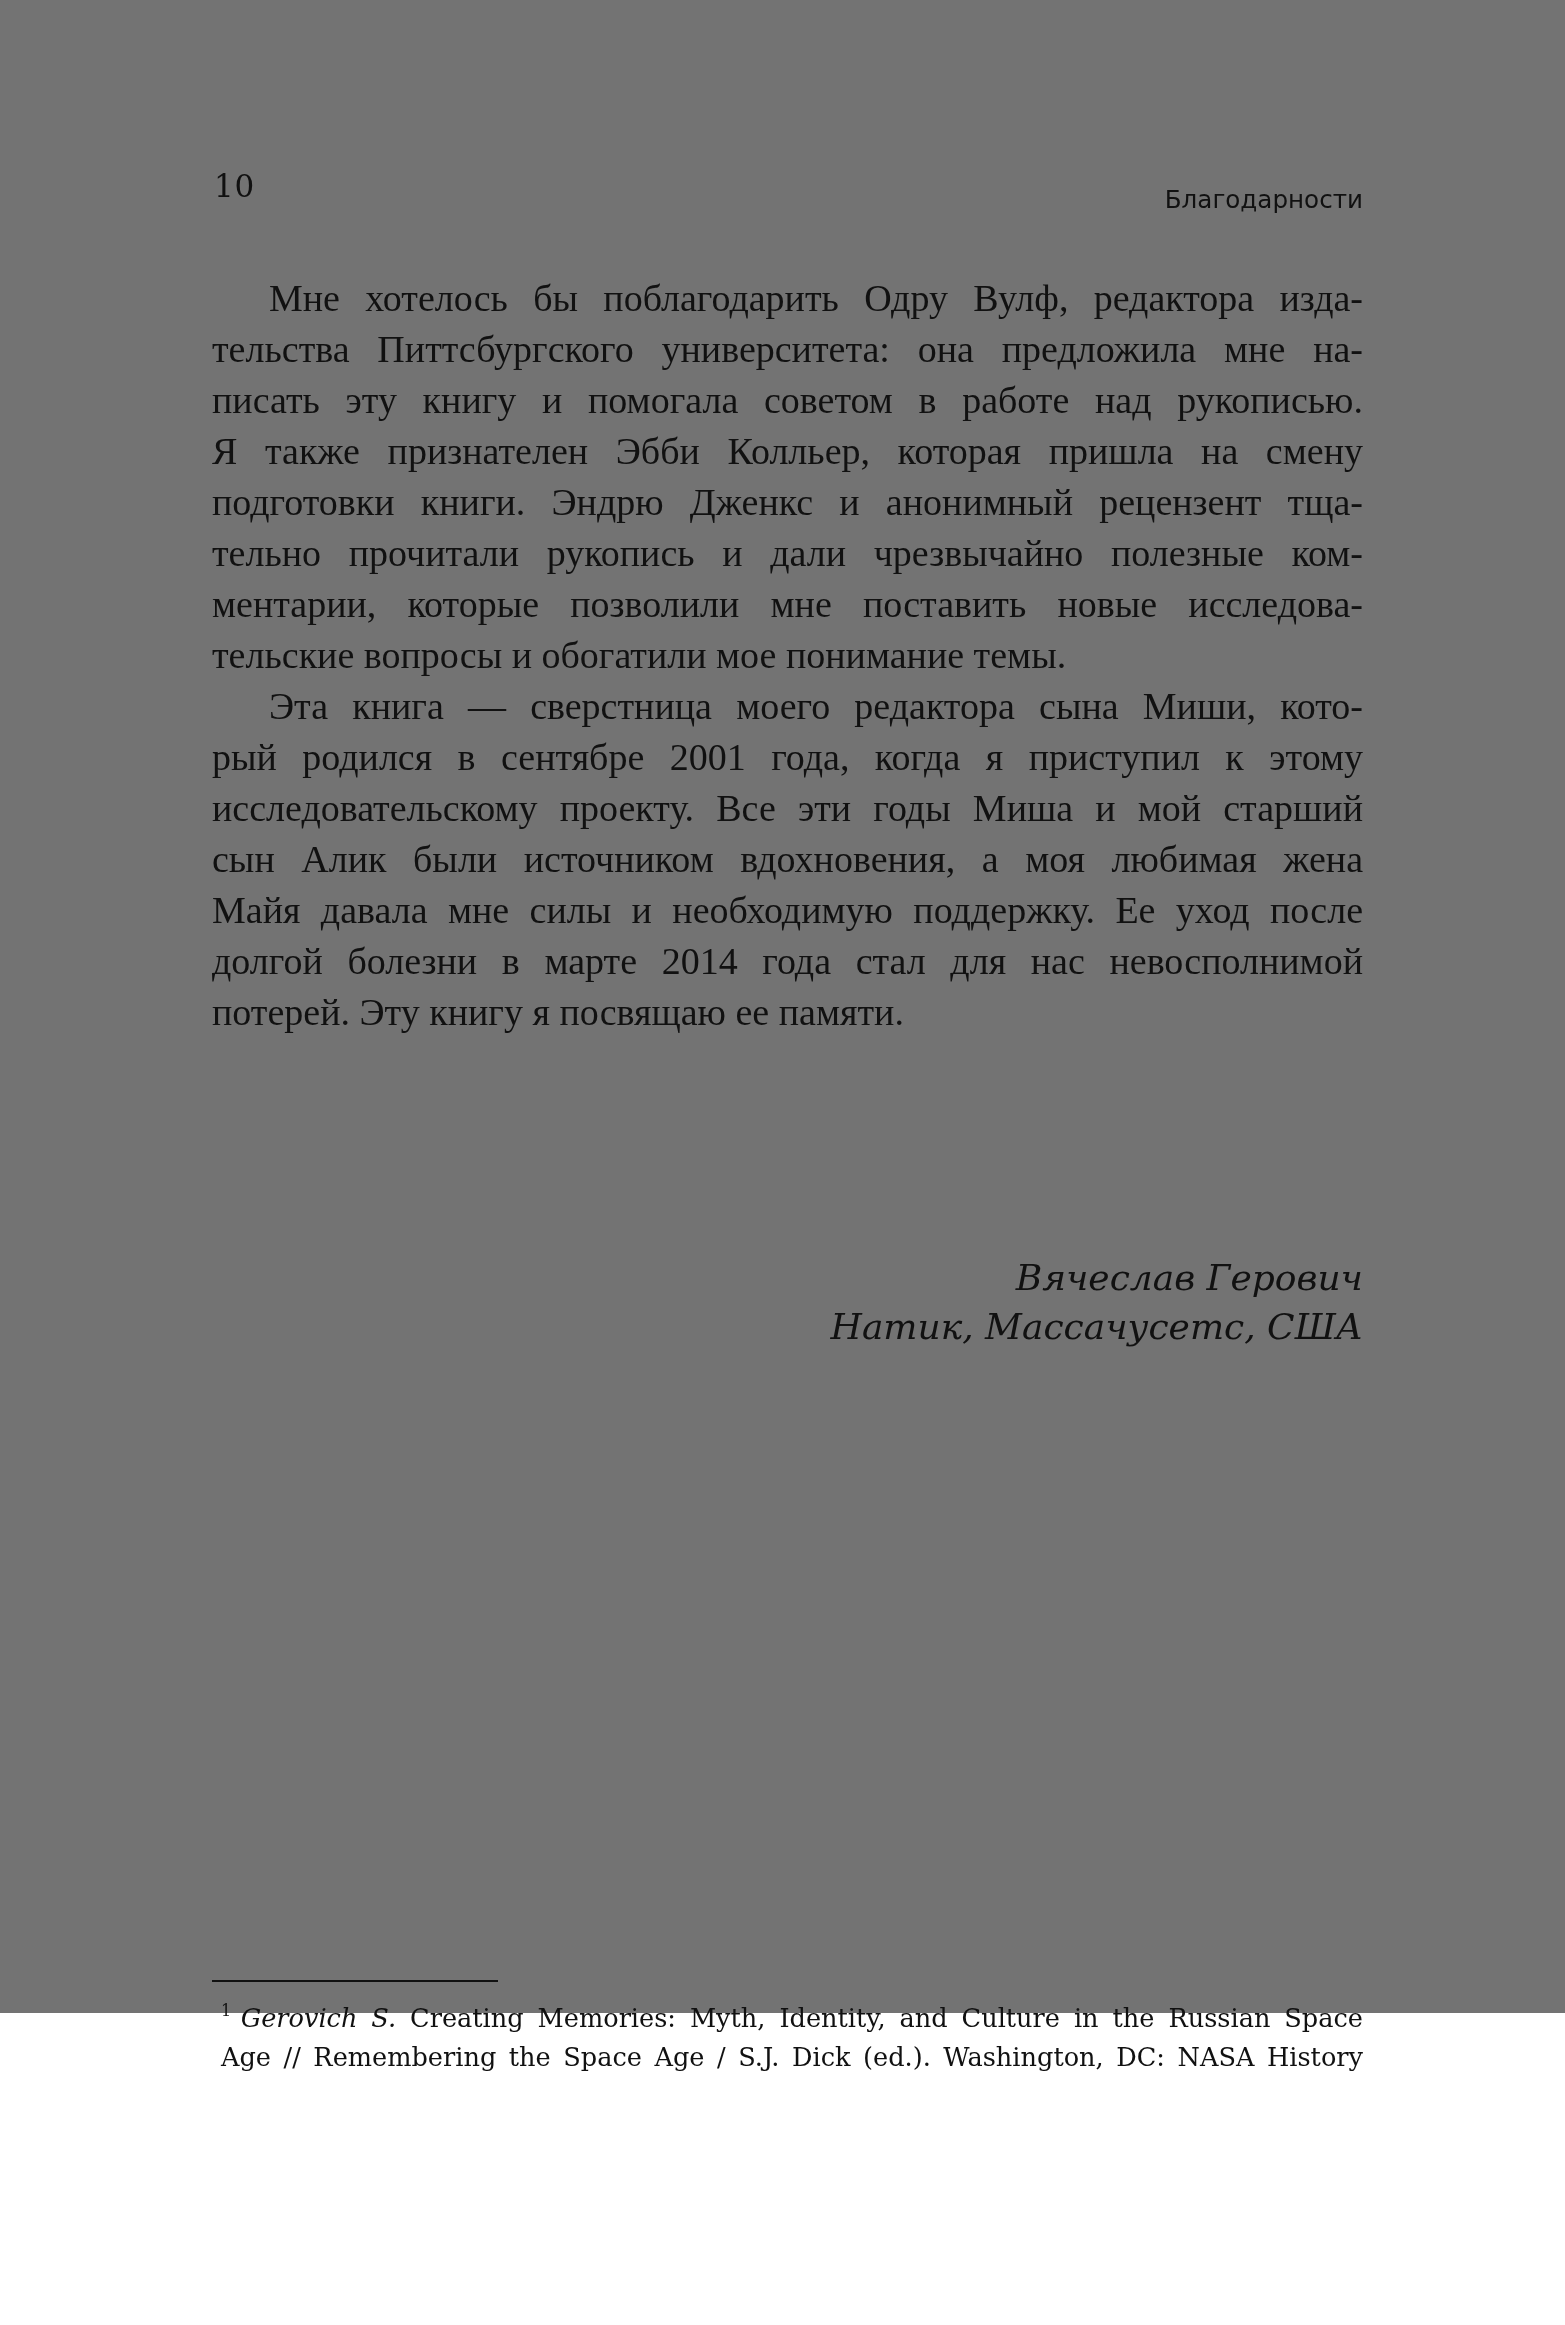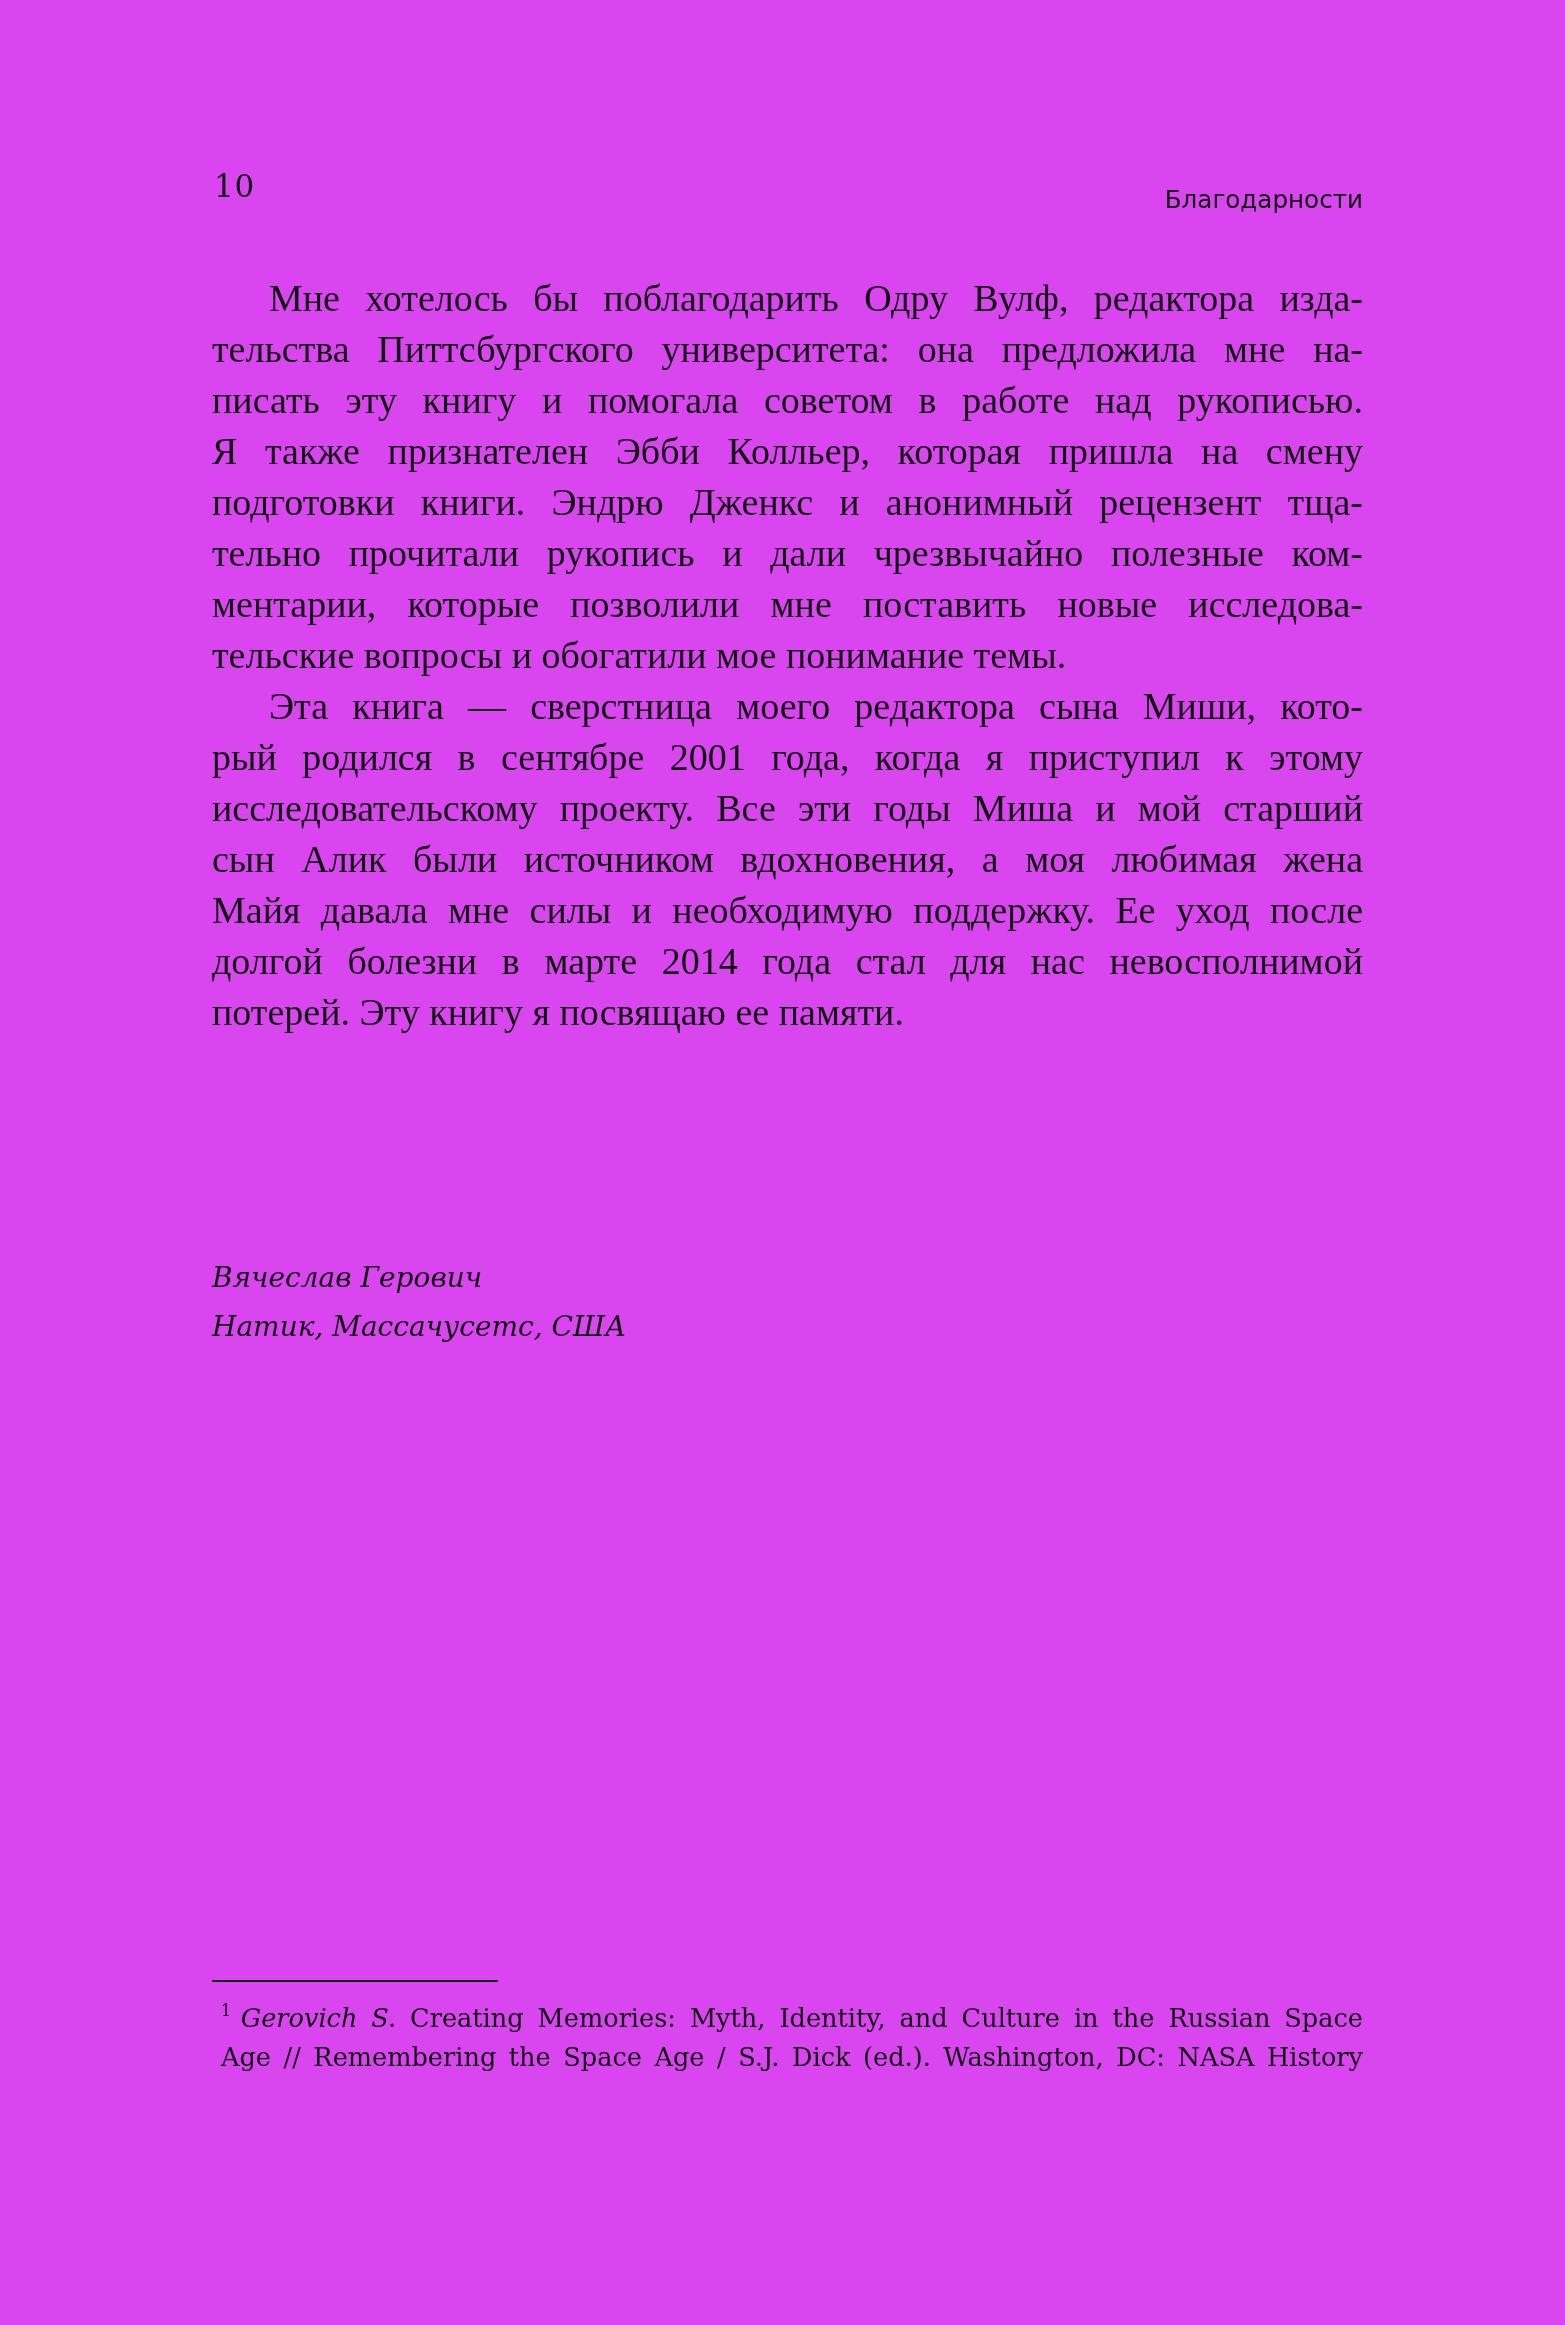--- a/index.html
+++ b/index.html
@@ -11,22 +11,22 @@
     width: 1565px;
     height: 2325px;
     position: relative;
     overflow: hidden;
     color: #111111;
   }
   .page {
     position: absolute;
     left: 0; top: 0;
     width: 1565px;
-    height: 2325px;
-    background: #d946ef;
+    height: 2013px;
+    background: #737373;
   }
   
   .header {
     position: absolute;
     left: 212px;
     width: 1151px;
     top: 167px;
     height: 38px;
   }
   .page-number {
@@ -83,23 +83,23 @@
   }
 
   
   .signature {
     position: absolute;
     left: 212px;
     width: 1151px;
     top: 1253px;
     font-family: "DejaVu Serif", serif;
     font-style: italic;
-    font-size: 28px;
+    font-size: 36px;
     line-height: 49px;
-    text-align: left;
+    text-align: right;
     color: #111;
   }
   .signature div { display: block; }
 
   
   .footnote-rule {
     position: absolute;
     left: 212px;
     top: 1980px;
     width: 286px;

